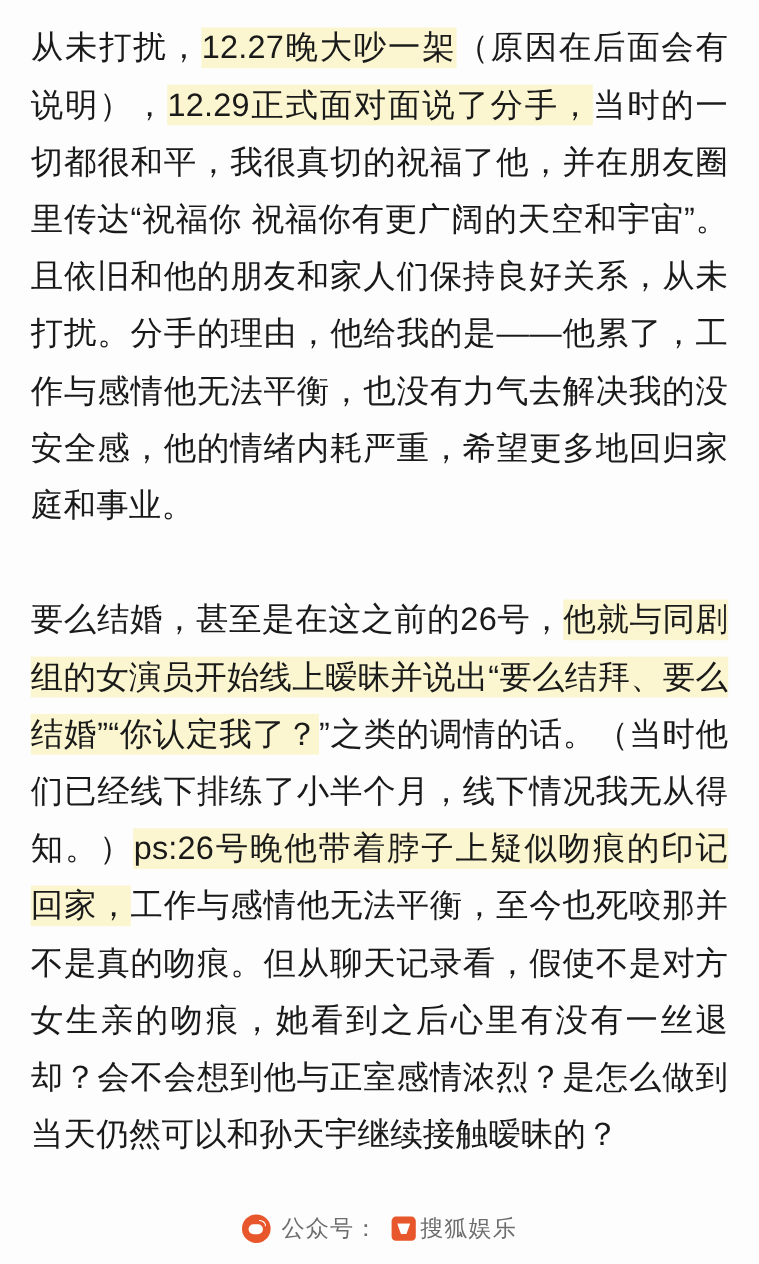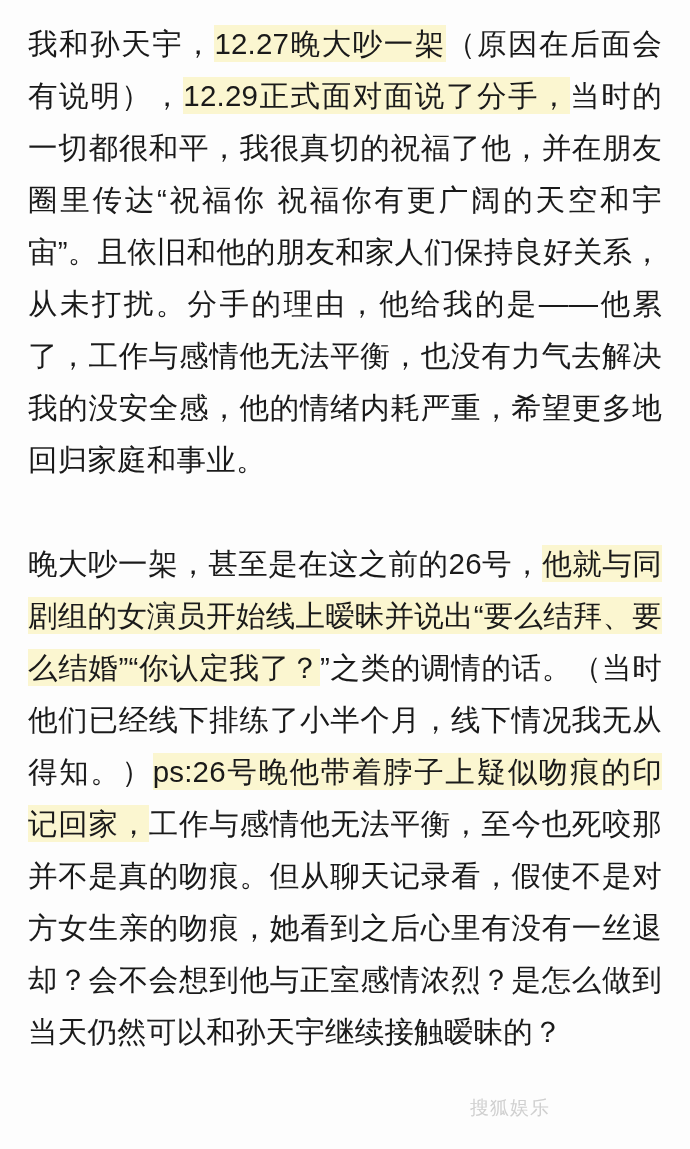--- a/index.html
+++ b/index.html
@@ -130,23 +130,33 @@
     color: #6d6d6d;
     letter-spacing: 1px;
   }
 </style>
 </head>
 <body>
 
 <div class="page">
 
   <div class="para">
-    <span>我和孙天宇，</span><span class="hl">12.27晚大吵一架</span><span>（原因在后面会有说明），</span><span class="hl">12.29正式面对面说了分手，</span><span>当时的一切都很和平，我很真切的祝福了他，并在朋友圈里传达“祝福你 祝福你有更广阔的天空和宇宙”。且依旧和他的朋友和家人们保持良好关系，从未打扰。分手的理由，他给我的是——他累了，工作与感情他无法平衡，也没有力气去解决我的没安全感，他的情绪内耗严重，希望更多地回归家庭和事业。</span>
+    <span>从未打扰，</span><span class="hl">12.27晚大吵一架</span><span>（原因在后面会有说明），</span><span class="hl">12.29正式面对面说了分手，</span><span>当时的一切都很和平，我很真切的祝福了他，并在朋友圈里传达“祝福你 祝福你有更广阔的天空和宇宙”。且依旧和他的朋友和家人们保持良好关系，从未打扰。分手的理由，他给我的是——他累了，工作与感情他无法平衡，也没有力气去解决我的没安全感，他的情绪内耗严重，希望更多地回归家庭和事业。</span>
   </div>
 
   <div class="para">
-    <span>晚大吵一架，甚至是在这之前的26号，</span><span class="hl">他就与同剧组的女演员开始线上暧昧并说出“要么结拜、要么结婚”“你认定我了？</span><span>”之类的调情的话。（当时他们已经线下排练了小半个月，线下情况我无从得知。）</span><span class="hl">ps:26号晚他带着脖子上疑似吻痕的印记回家，</span><span>工作与感情他无法平衡，至今也死咬那并不是真的吻痕。但从聊天记录看，假使不是对方女生亲的吻痕，她看到之后心里有没有一丝退却？会不会想到他与正室感情浓烈？是怎么做到当天仍然可以和孙天宇继续接触暧昧的？</span>
+    <span>要么结婚，甚至是在这之前的26号，</span><span class="hl">他就与同剧组的女演员开始线上暧昧并说出“要么结拜、要么结婚”“你认定我了？</span><span>”之类的调情的话。（当时他们已经线下排练了小半个月，线下情况我无从得知。）</span><span class="hl">ps:26号晚他带着脖子上疑似吻痕的印记回家，</span><span>工作与感情他无法平衡，至今也死咬那并不是真的吻痕。但从聊天记录看，假使不是对方女生亲的吻痕，她看到之后心里有没有一丝退却？会不会想到他与正室感情浓烈？是怎么做到当天仍然可以和孙天宇继续接触暧昧的？</span>
   </div>
 
   <div class="wm-left">搜狐娱乐</div>
 
+  <div class="footer">
+    <div class="footer-bar">
+      <span class="wb-icon"></span>
+      <span class="footer-text">公众号：</span>
+      <span class="footer-logo">
+        <span class="fox-mark"></span>
+        <span class="footer-brand">搜狐娱乐</span>
+      </span>
+    </div>
+  </div>
 
 </div>
 
 </body></html>

